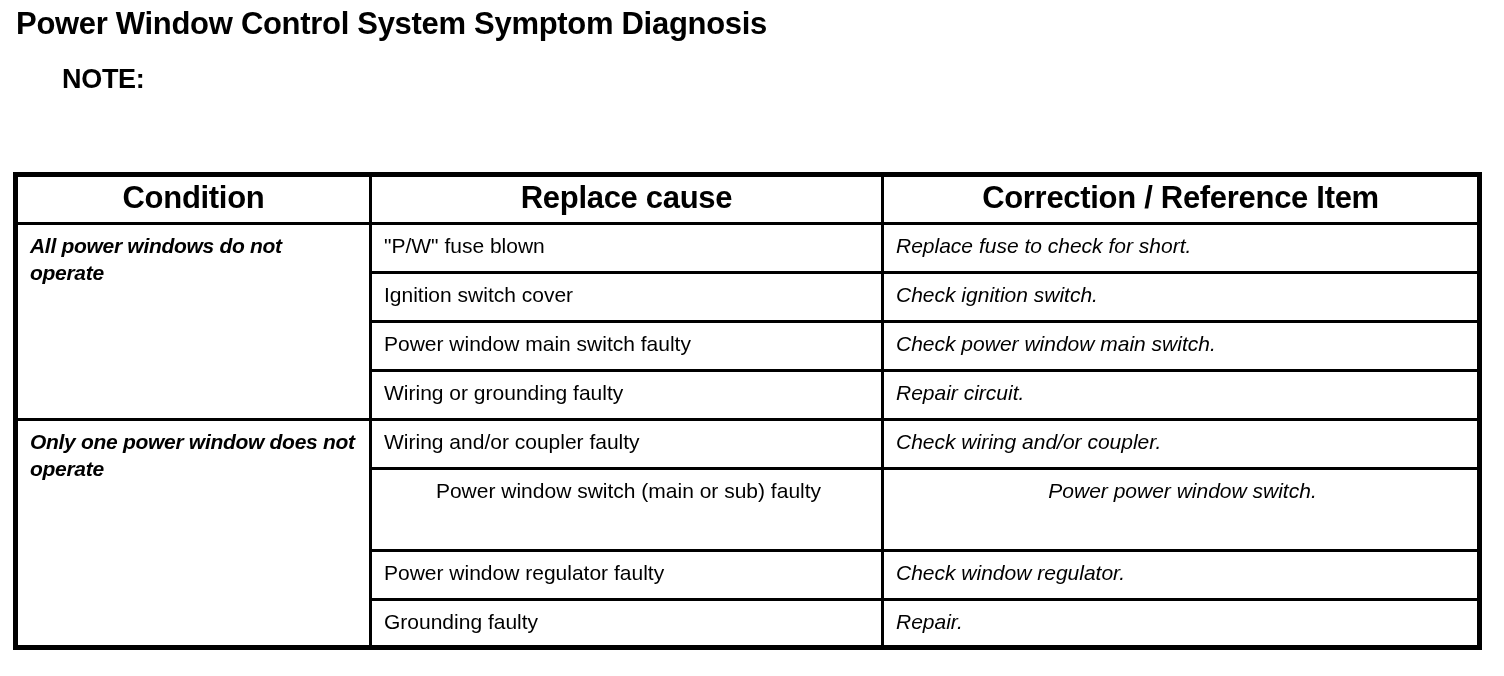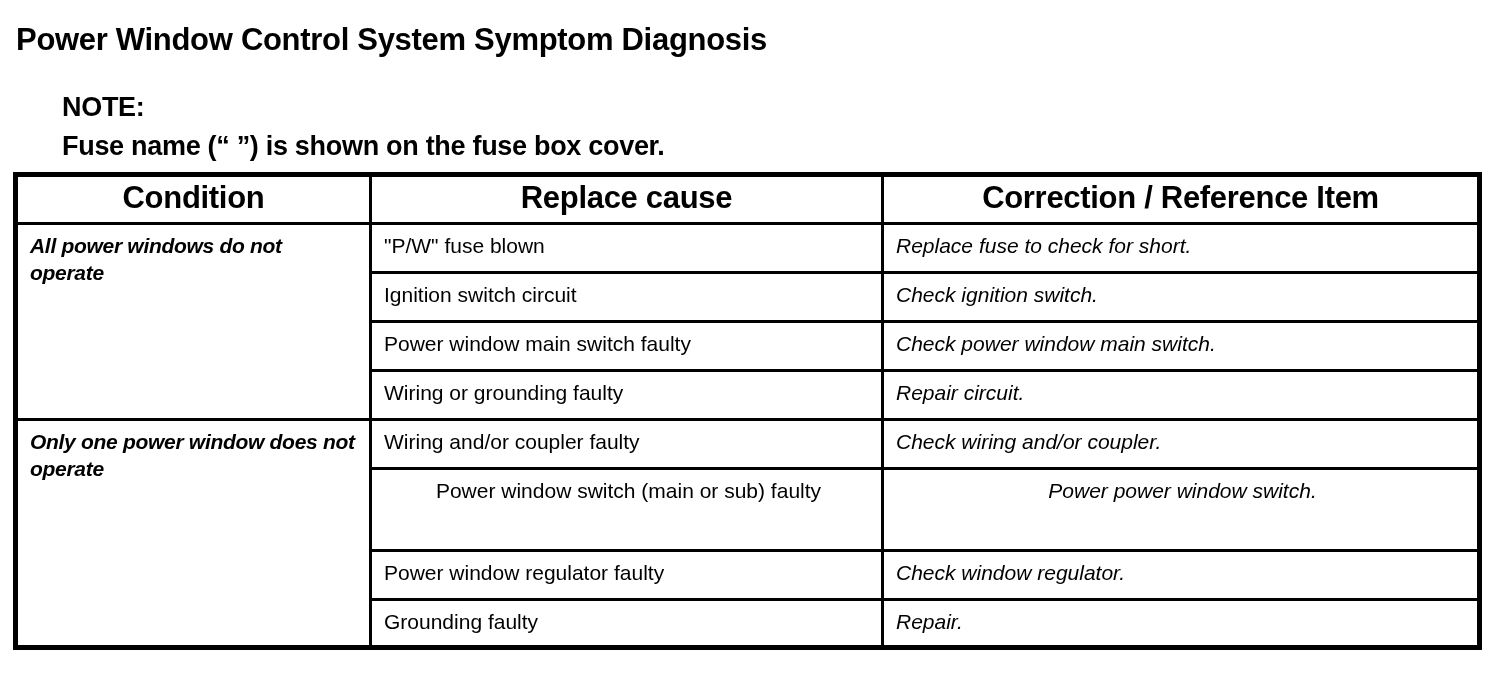--- a/index.html
+++ b/index.html
@@ -16,31 +16,29 @@
     overflow: hidden;
   }
   .doc-title {
     position: absolute;
     left: 16px;
     top: 6px;
     font-size: 31px;
     font-weight: bold;
     letter-spacing: -0.3px;
     white-space: nowrap;
-    margin-top: 16px;
   }
   .note-block {
     position: absolute;
     left: 62px;
     top: 60px;
     font-size: 27px;
     font-weight: bold;
     line-height: 1.45;
     letter-spacing: -0.3px;
-    margin-top: 28px;
   }
   table.diag {
     position: absolute;
     left: 13px;
     top: 172px;
     width: 1464px;
     border-collapse: collapse;
     table-layout: fixed;
     border: 5px solid #000;
   }
@@ -81,21 +79,20 @@
 </style>
 </head>
 <body>
 
 <div class="page">
 
   <h1 class="doc-title">Power Window Control System Symptom Diagnosis</h1>
 
   <div class="note-block">
     <div>NOTE:</div>
-    <div>Fuse name (“ ”) is shown on the fuse box cover.</div>
   </div>
 
   <table class="diag">
     <colgroup>
       <col class="c1">
         <col class="c2">
         <col class="c3">
     </colgroup>
     <thead>
       <tr class="row-std">
@@ -105,21 +102,21 @@
       </tr>
     </thead>
     <tbody>
 
       <tr class="row-std">
         <td class="cell-condition" rowspan="4">All power windows do not operate</td>
         <td class="cell-cause">"P/W" fuse blown</td>
         <td class="cell-correction">Replace fuse to check for short.</td>
       </tr>
       <tr class="row-std">
-        <td class="cell-cause">Ignition switch circuit</td>
+        <td class="cell-cause">Ignition switch cover</td>
         <td class="cell-correction">Check ignition switch.</td>
       </tr>
       <tr class="row-std">
         <td class="cell-cause">Power window main switch faulty</td>
         <td class="cell-correction">Check power window main switch.</td>
       </tr>
       <tr class="row-std">
         <td class="cell-cause">Wiring or grounding faulty</td>
         <td class="cell-correction">Repair circuit.</td>
       </tr>

